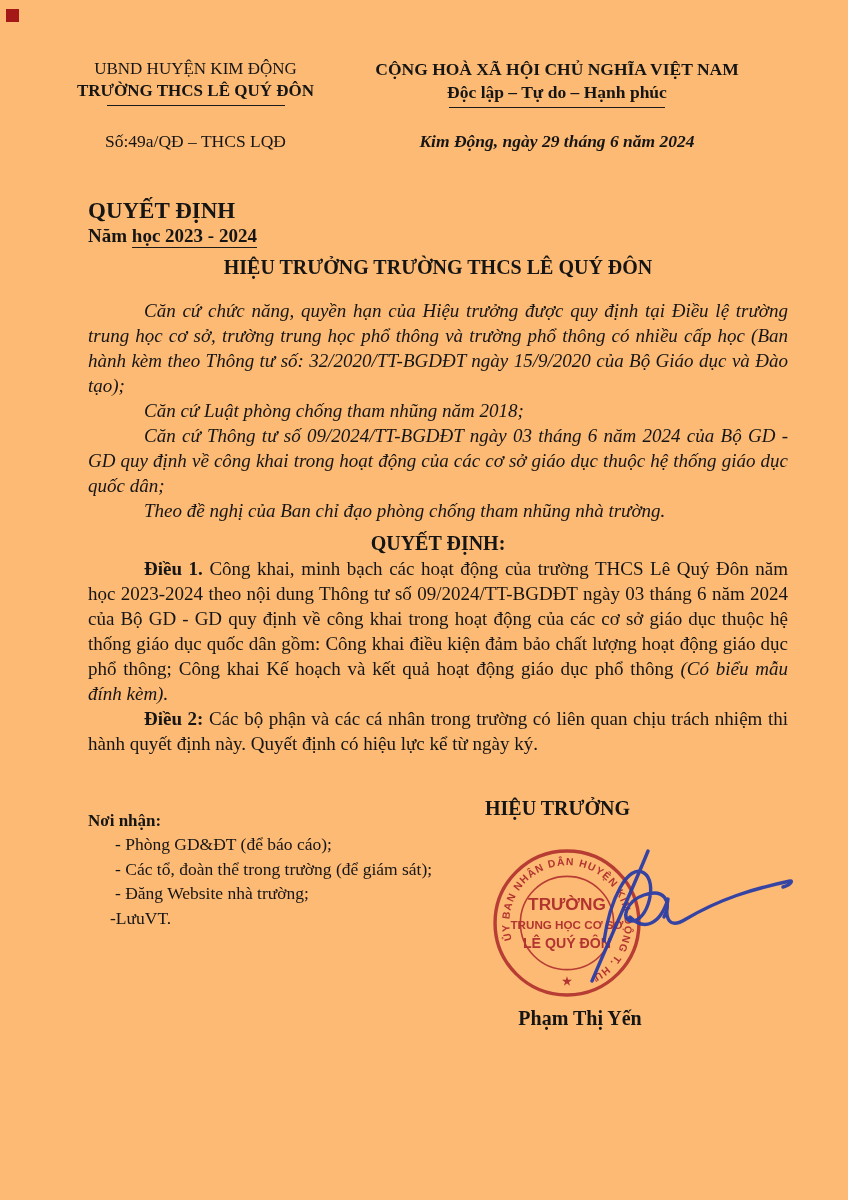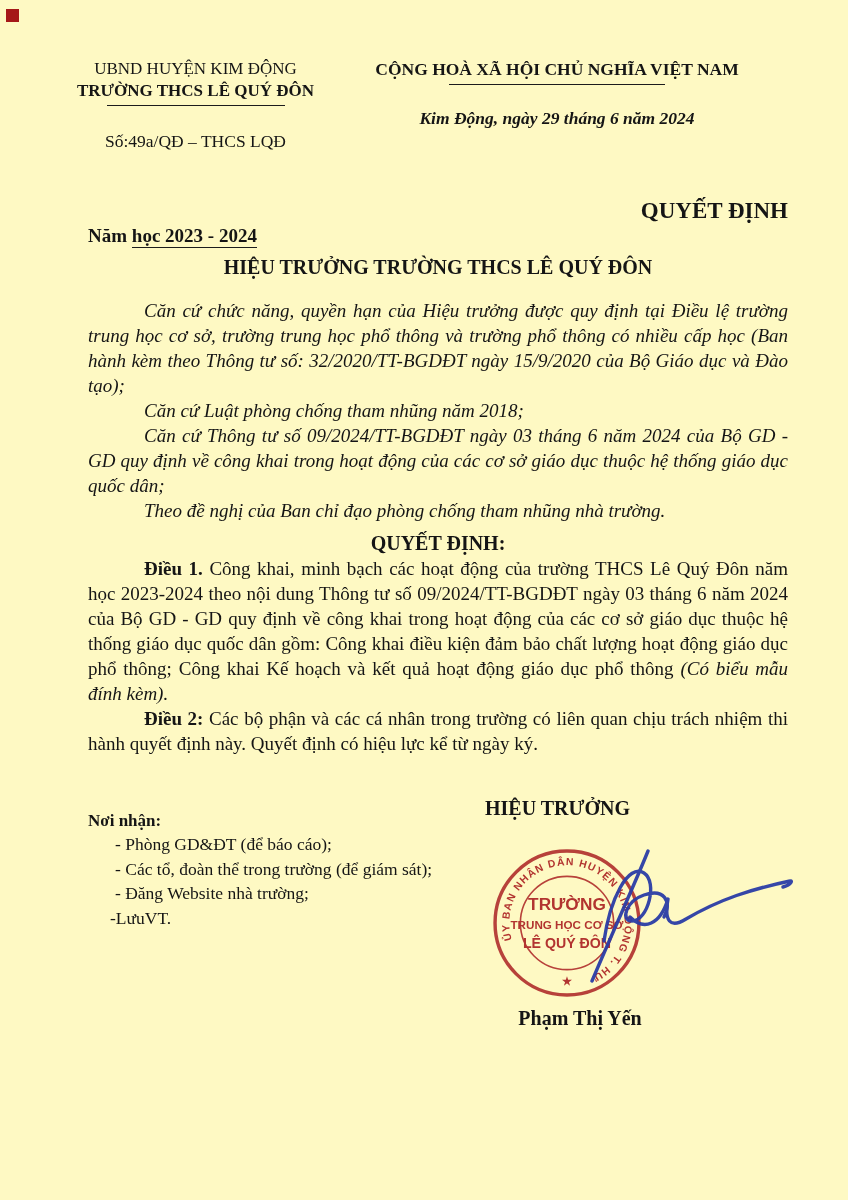--- a/index.html
+++ b/index.html
@@ -1,19 +1,19 @@
 <!DOCTYPE html>
 <html><head>
 <meta charset="utf-8">
 <style>
   html,body{margin:0;padding:0;background:#ffffff;}
   .page{
     position:relative;
     width:848px;height:1200px;
-    background:#fef9c3;
+    background:#fdba74;
     font-family:"Liberation Serif", serif;
     color:#151515;
     overflow:hidden;
   }
   .corner-marker{
     position:absolute;left:6px;top:9px;width:13px;height:13px;
   }
   
   .org-left{
     position:absolute;left:48px;top:58px;width:295px;text-align:center;
@@ -26,21 +26,21 @@
   }
   .rule{height:0;border-bottom:1.6px solid #1c1c1c;margin:3px auto 0;}
   .rule-left{width:178px;}
   .rule-right{width:216px;}
   .doc-number{margin-top:24px;font-size:17.5px;font-weight:normal;}
   .date-line{margin-top:22px;font-size:17.5px;font-weight:bold;font-style:italic;}
   
   .content{
     position:absolute;left:88px;right:60px;top:198px;
   }
-  .doc-title{font-size:23px;font-weight:bold;text-align:right;line-height:26px;margin:0;}
+  .doc-title{font-size:23px;font-weight:bold;text-align:left;line-height:26px;margin:0;}
   .doc-subtitle{font-size:19px;font-weight:bold;text-align:center;line-height:24px;margin-top:4px;}
   .doc-year{font-size:19px;font-weight:bold;text-align:left;line-height:24px;}
   .doc-year .u{border-bottom:1.6px solid #1c1c1c;padding-bottom:1px;}
   .issuer{font-size:20px;font-weight:bold;text-align:center;line-height:24px;margin-top:7px;}
   .preamble{margin-top:19px;}
   .preamble p{
     margin:0;font-style:italic;font-size:19px;line-height:25px;
     text-align:justify;text-indent:56px;
   }
   .decide-heading{font-size:20px;font-weight:bold;text-align:center;line-height:25px;margin-top:8px;}
@@ -75,20 +75,21 @@
 
   <div class="org-left">
     <div class="l1">UBND HUYỆN KIM ĐỘNG</div>
     <div class="l2">TRƯỜNG THCS LÊ QUÝ ĐÔN</div>
     <div class="rule rule-left"></div>
     <div class="doc-number">Số:49a/QĐ – THCS LQĐ</div>
   </div>
 
   <div class="org-right">
     <div class="l1">CỘNG HOÀ XÃ HỘI CHỦ NGHĨA VIỆT NAM</div>
+    <div class="l2">Độc lập – Tự do – Hạnh phúc</div>
     <div class="rule rule-right"></div>
     <div class="date-line">Kim Động, ngày 29 tháng 6 năm 2024</div>
   </div>
 
   <div class="content">
     <div class="doc-title">QUYẾT ĐỊNH</div>
     <div class="doc-year"><span>Năm </span><span class="u">học 2023 - 2024</span></div>
     <div class="issuer">HIỆU TRƯỞNG TRƯỜNG THCS LÊ QUÝ ĐÔN</div>
 
     <div class="preamble">

